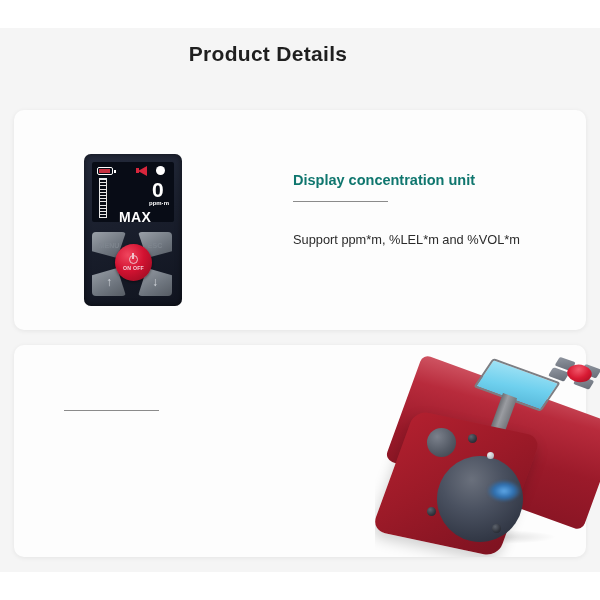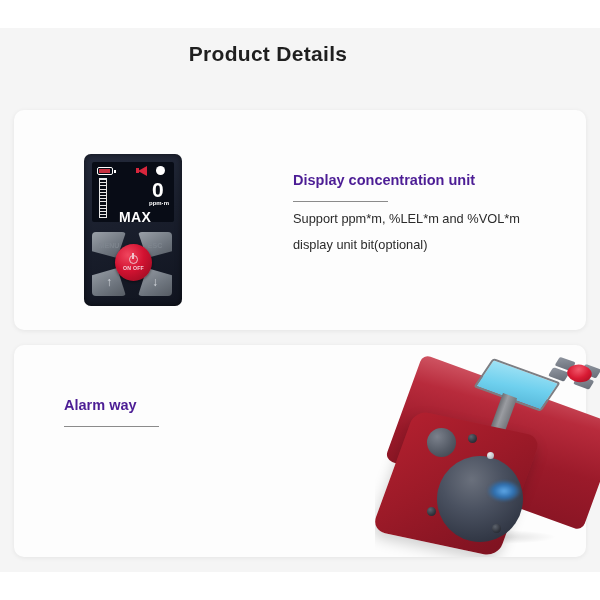--- a/index.html
+++ b/index.html
@@ -58,31 +58,31 @@
     left: 14px;
     top: 345px;
     width: 572px;
     height: 212px;
   }
 
   .text-block { position: absolute; }
   .block-title {
     font-size: 14.5px;
     font-weight: bold;
-    color: #4c1d95;
+    color: #0f766e;
     white-space: nowrap;
   }
   .rule {
     margin-top: 13px;
     width: 95px;
     height: 1px;
     background: #8b8b8b;
   }
   .block-body {
-    margin-top: 4px;
+    margin-top: 25px;
     font-size: 12.8px;
     color: #2b2b2b;
     line-height: 2.0;
     white-space: nowrap;
   }
 
   #block-1 { left: 293px; top: 172px; }
   #block-2 { left: 64px;  top: 397px; }
 
   
@@ -470,29 +470,27 @@
 
       </div>
     </div>
   </div>
 
   <div class="text-block" id="block-1">
     <div class="block-title">Display concentration unit</div>
     <div class="rule"></div>
     <div class="block-body">
       <div>Support ppm*m, %LEL*m and %VOL*m</div>
-      <div>display unit bit(optional)</div>
     </div>
   </div>
 
   <div class="card" id="card-2">
   </div>
 
   <div class="text-block" id="block-2">
-    <div class="block-title">Alarm way</div>
     <div class="rule"></div>
   </div>
 
   <div class="photo-2">
     <div class="r-shadow"></div>
     <div class="r-barrel"></div>
     <div class="r-screen"></div>
     <div class="r-keys">
       <div class="r-key k1"></div>
       <div class="r-key k2"></div>

